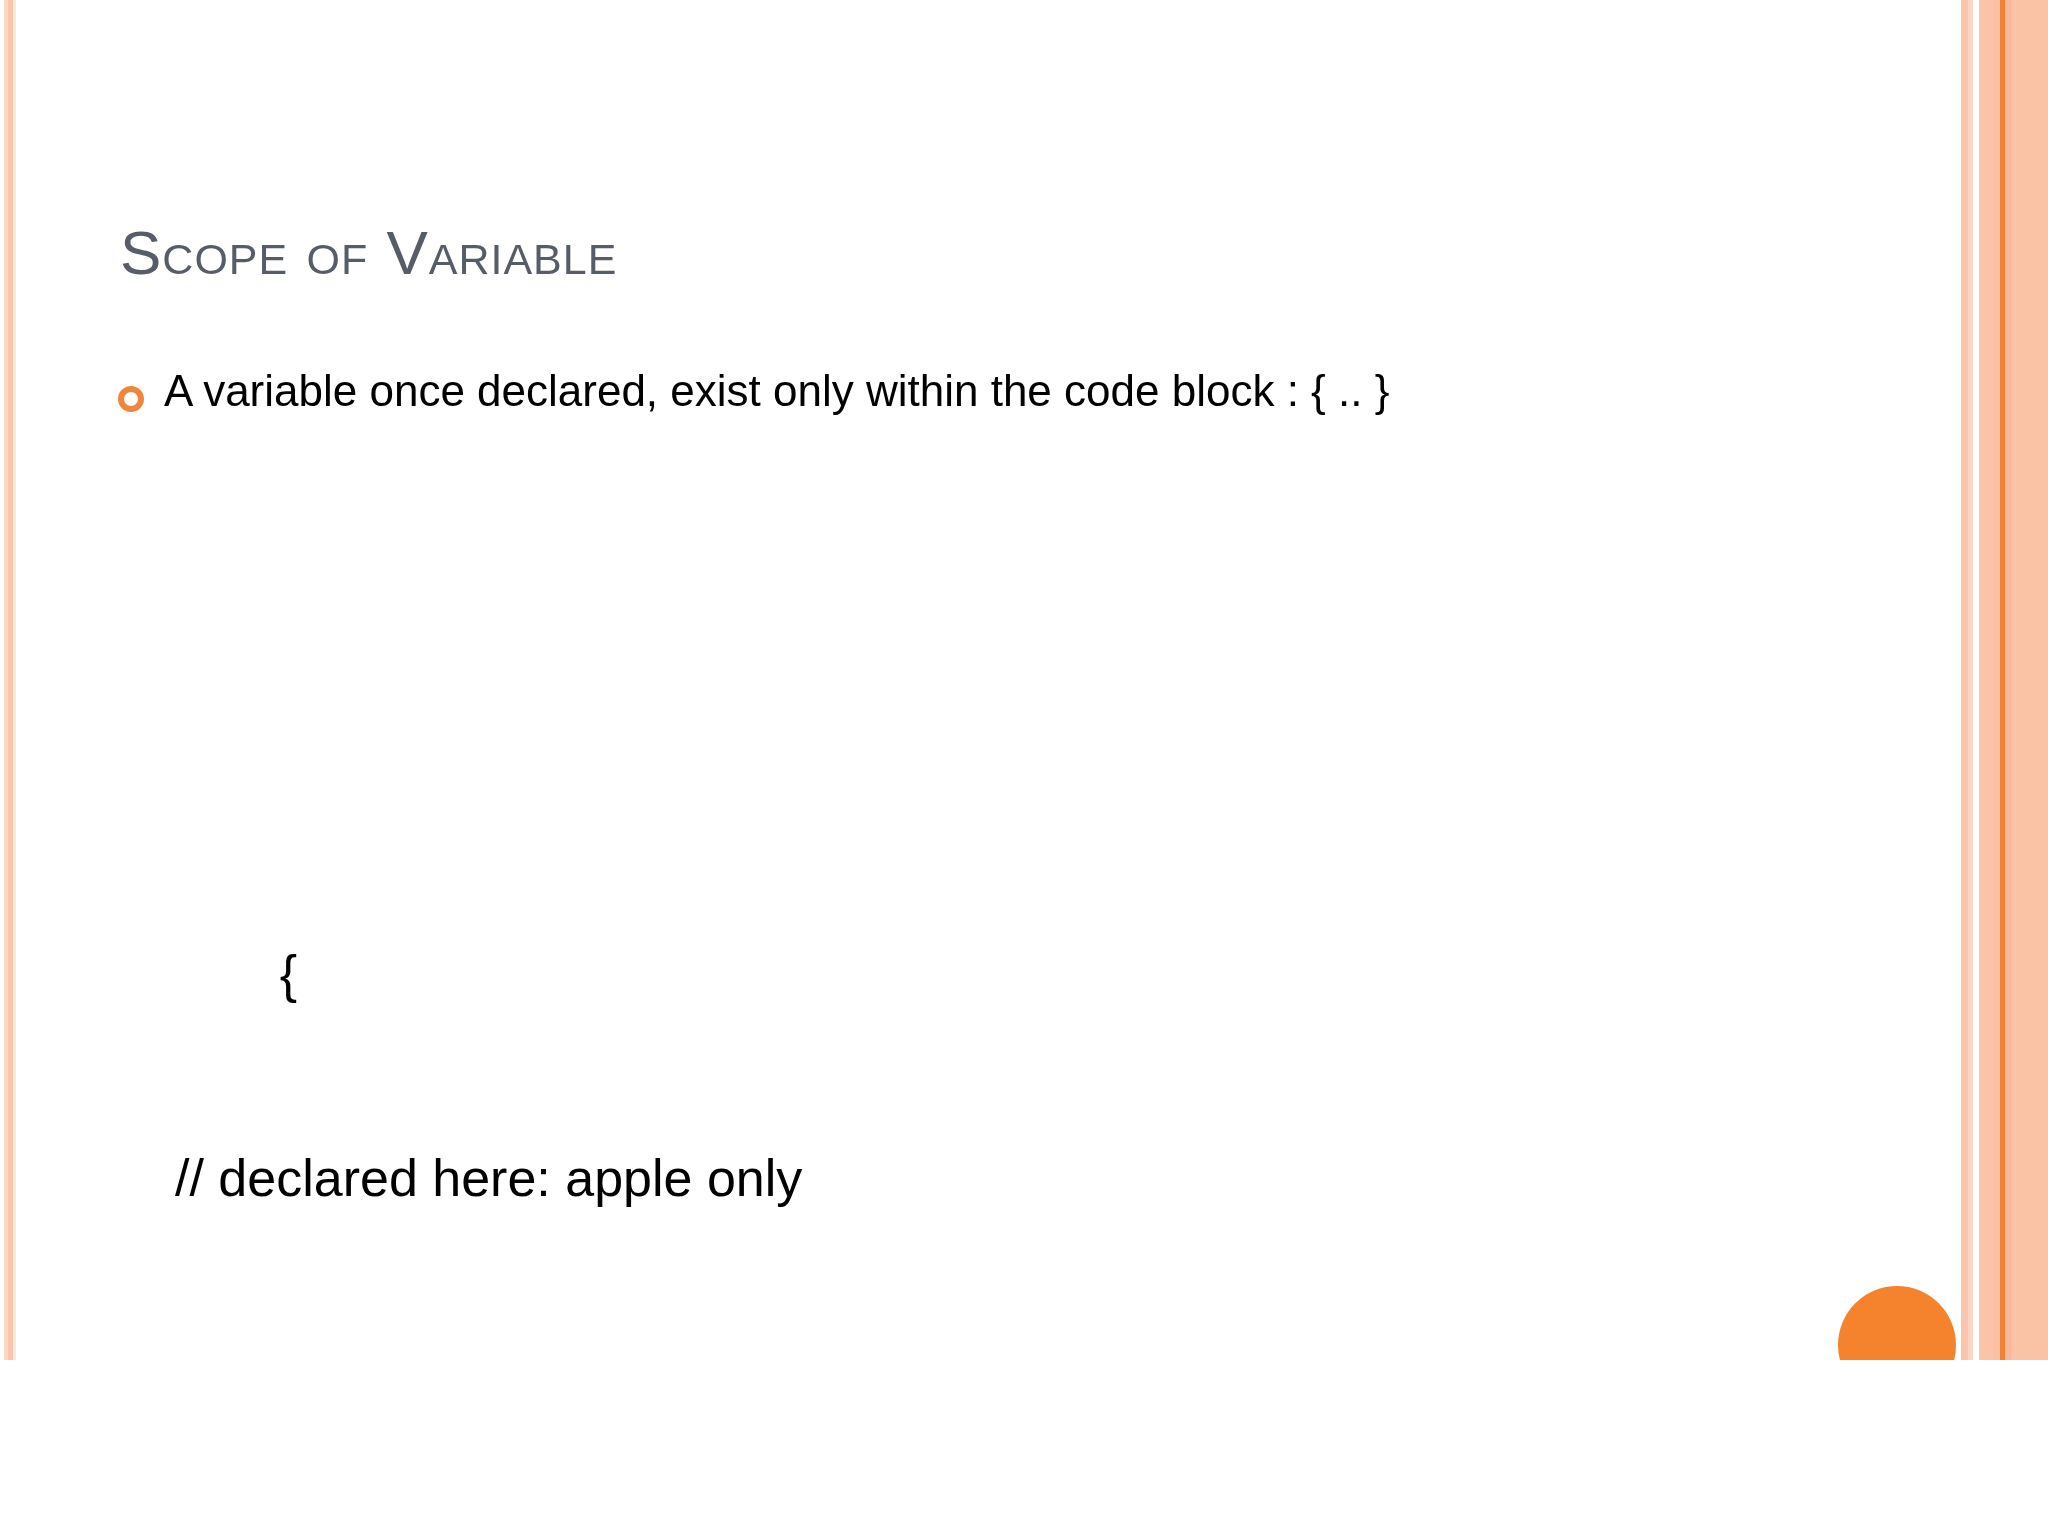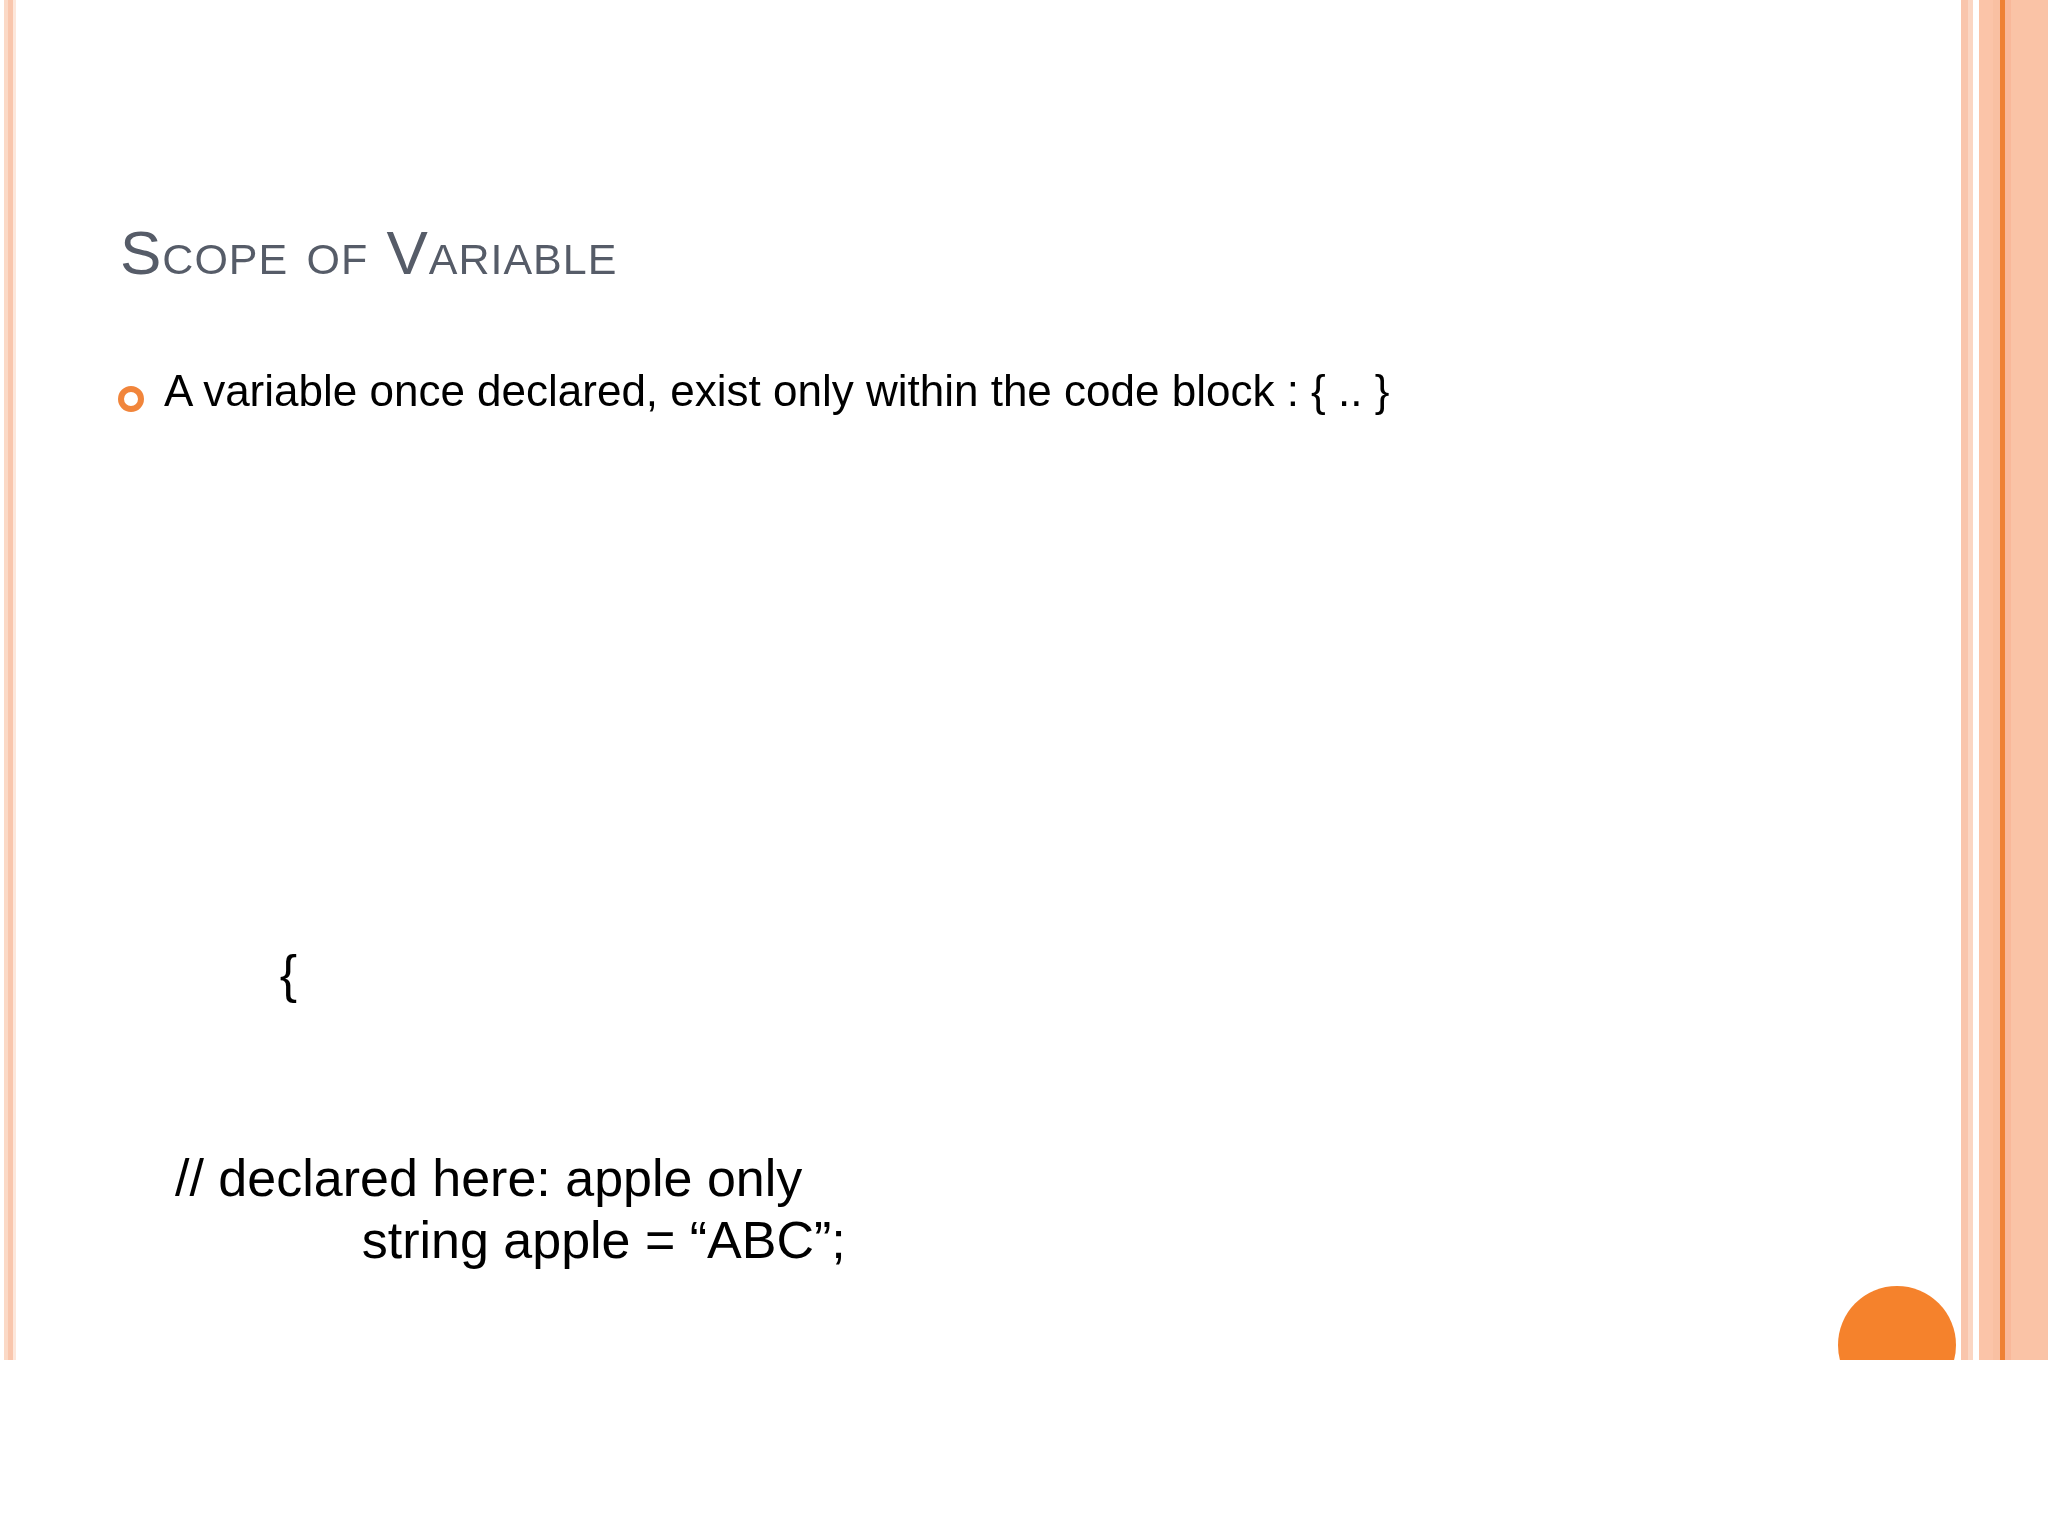--- a/index.html
+++ b/index.html
@@ -141,21 +141,20 @@
   </div>
 
   <div class="code">
 
 
     <div class="code-line indent-1">
       <span>{</span>
     </div>
 
     <div class="code-line indent-2">
-      <span>string apple = “ABC”;</span>
       <span class="col-b cmt-a">// declared here: apple only</span>
     </div>
 
     
 
     
 
     
 
     

